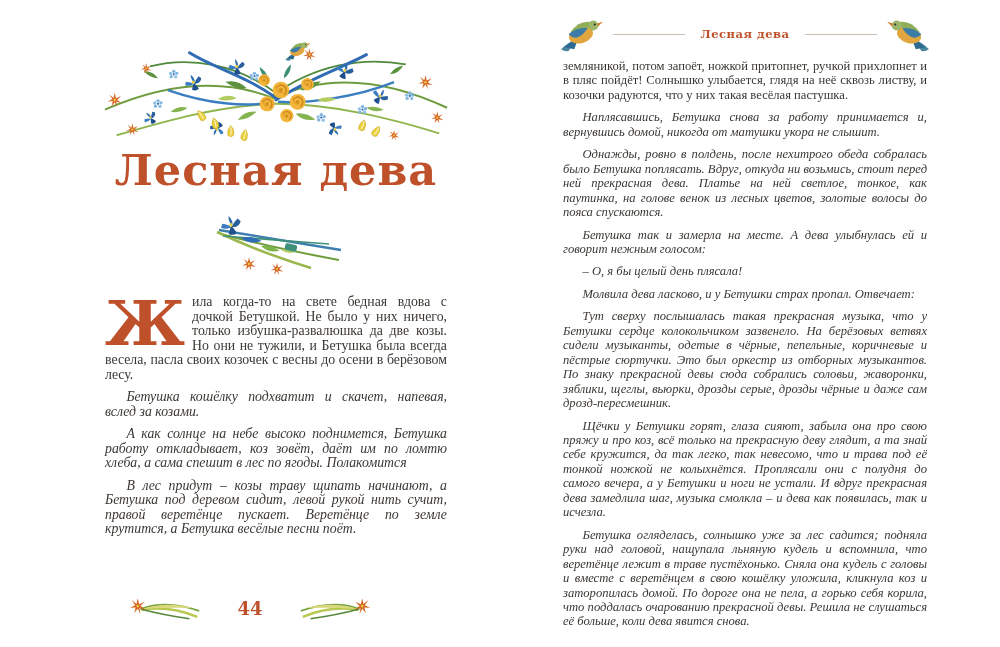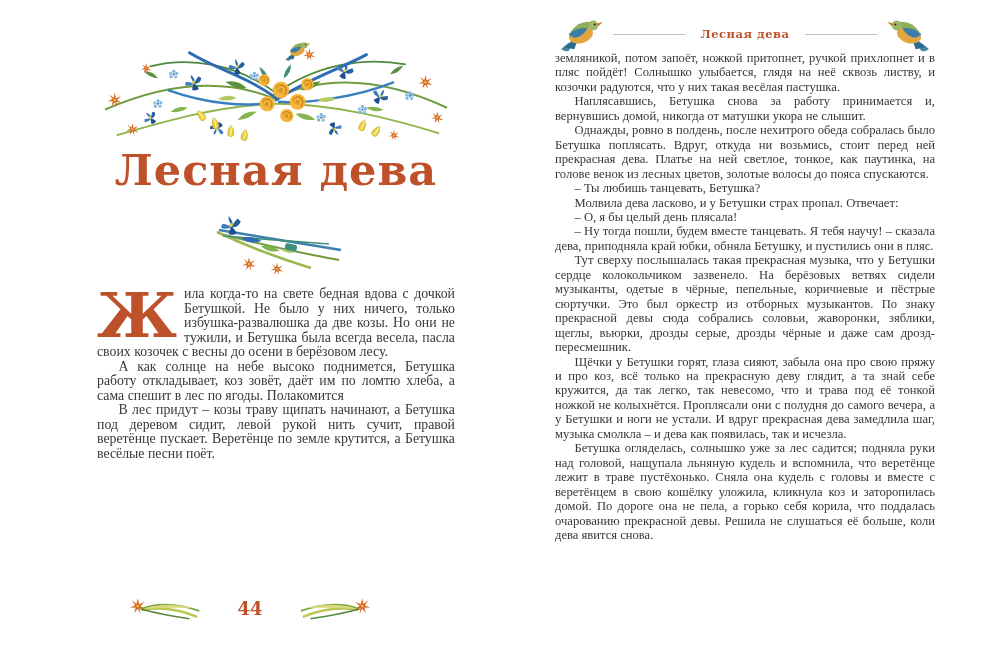--- a/index.html
+++ b/index.html
@@ -16,22 +16,22 @@
   .lp-title{
     position:absolute;top:146px;left:0;width:358px;text-align:center;
     font-family:"DejaVu Serif", serif;font-weight:700;font-size:43px;line-height:1.15;
     color:var(--accent);letter-spacing:1px;
   }
   .bouquet{position:absolute;top:210px;left:92px;width:174px;height:66px;}
   .lp-body{
     position:absolute;top:287px;left:0;width:358px;
     font-size:13.8px;line-height:14.5px;text-align:justify;hyphens:auto;
   }
-  .lp-body p,.rp-body p{margin:0;}
-  p.ind{text-indent:1.55em;}
+  .lp-body p,.rp-body p{margin:8px;}
+  p.ind{text-indent:1.55em;font-style:italic;}
   .dropcap{
     float:left;font-family:"DejaVu Serif", serif;font-weight:700;
     font-size:61px;line-height:51px;color:var(--accent);margin:3px 7px 0 0;
   }
 
   
   .rp{position:absolute;left:555px;top:0;width:380px;height:647px;}
   .rp-header{position:absolute;top:13px;left:0;width:380px;height:42px;display:flex;align-items:center;}
   .rp-header .rule{flex:1;height:1px;background:var(--rule);margin:0 8px;}
   .htitle{
@@ -192,20 +192,21 @@
       <rect x="96" y="34" width="12" height="7" rx="2" transform="rotate(12 102 37)" fill="#3f8f7a"></rect>
       <use href="#iris" transform="translate(42,15) scale(1.15) rotate(-15)"></use>
       <use href="#star6" transform="translate(60,54) scale(0.75)"></use>
       <use href="#star6" transform="translate(88,59) scale(0.7)"></use>
     </svg>
 
     <div class="lp-body">
       <p>
         <span class="dropcap">Ж</span><span>ила когда-то на свете бедная вдова с дочкой Бетушкой. Не было у них ничего, только избушка-развалюшка да две козы. Но они не тужили, и Бетушка была всегда весела, пасла своих козочек с весны до осени в берёзовом лесу.</span>
       </p>
+      <p class="ind">Бетушка кошёлку подхватит и скачет, напевая, вслед за козами.</p>
       <p class="ind">А как солнце на небе высоко поднимется, Бетушка работу откладывает, коз зовёт, даёт им по ломтю хлеба, а сама спешит в лес по ягоды. Полакомится</p>
       <p class="ind">В лес придут – козы траву щипать начинают, а Бетушка под деревом сидит, левой рукой нить сучит, правой веретёнце пускает. Веретёнце по земле крутится, а Бетушка весёлые песни поёт.</p>
     </div>
 
     <div class="footer">
       <svg class="sprigsvg" viewBox="0 0 80 26">
           <use href="#sprig"></use>
         </svg>
       <span class="pagenum">44</span>
       <svg class="sprigsvg" viewBox="0 0 80 26">
@@ -225,24 +226,23 @@
       <div class="rule"></div>
       <svg class="hbird flip" viewBox="0 0 52 40">
           <use href="#bird"></use>
         </svg>
     </div>
 
     <div class="rp-body">
       <p>земляникой, потом запоёт, ножкой притопнет, ручкой прихлопнет и в пляс пойдёт! Солнышко улыбается, глядя на неё сквозь листву, и козочки радуются, что у них такая весёлая пастушка.</p>
       <p class="ind">Наплясавшись, Бетушка снова за работу принимается и, вернувшись домой, никогда от матушки укора не слышит.</p>
       <p class="ind">Однажды, ровно в полдень, после нехитрого обеда собралась было Бетушка поплясать. Вдруг, откуда ни возьмись, стоит перед ней прекрасная дева. Платье на ней светлое, тонкое, как паутинка, на голове венок из лесных цветов, золотые волосы до пояса спускаются.</p>
-      <p class="ind">– Ты любишь танцевать, Бетушка?</p>
+      <p class="ind">Бетушка так и замерла на месте. А дева улыбнулась ей и говорит нежным голосом:</p>
+      <p class="ind">– О, я бы целый день плясала!</p>
       <p class="ind">Молвила дева ласково, и у Бетушки страх пропал. Отвечает:</p>
-      <p class="ind">– О, я бы целый день плясала!</p>
-      <p class="ind">– Ну тогда пошли, будем вместе танцевать. Я тебя научу! – сказала дева, приподняла край юбки, обняла Бетушку, и пустились они в пляс.</p>
       <p class="ind">Тут сверху послышалась такая прекрасная музыка, что у Бетушки сердце колокольчиком зазвенело. На берёзовых ветвях сидели музыканты, одетые в чёрные, пепельные, коричневые и пёстрые сюртучки. Это был оркестр из отборных музыкантов. По знаку прекрасной девы сюда собрались соловьи, жаворонки, зяблики, щеглы, вьюрки, дрозды серые, дрозды чёрные и даже сам дрозд-пересмешник.</p>
       <p class="ind">Щёчки у Бетушки горят, глаза сияют, забыла она про свою пряжу и про коз, всё только на прекрасную деву глядит, а та знай себе кружится, да так легко, так невесомо, что и трава под её тонкой ножкой не колыхнётся. Проплясали они с полудня до самого вечера, а у Бетушки и ноги не устали. И вдруг прекрасная дева замедлила шаг, музыка смолкла – и дева как появилась, так и исчезла.</p>
       <p class="ind">Бетушка огляделась, солнышко уже за лес садится; подняла руки над головой, нащупала льняную кудель и вспомнила, что веретёнце лежит в траве пустёхонько. Сняла она кудель с головы и вместе с веретёнцем в свою кошёлку уложила, кликнула коз и заторопилась домой. По дороге она не пела, а горько себя корила, что поддалась очарованию прекрасной девы. Решила не слушаться её больше, коли дева явится снова.</p>
     </div>
 
   </div>
 
 </div>
 
 </body></html>

